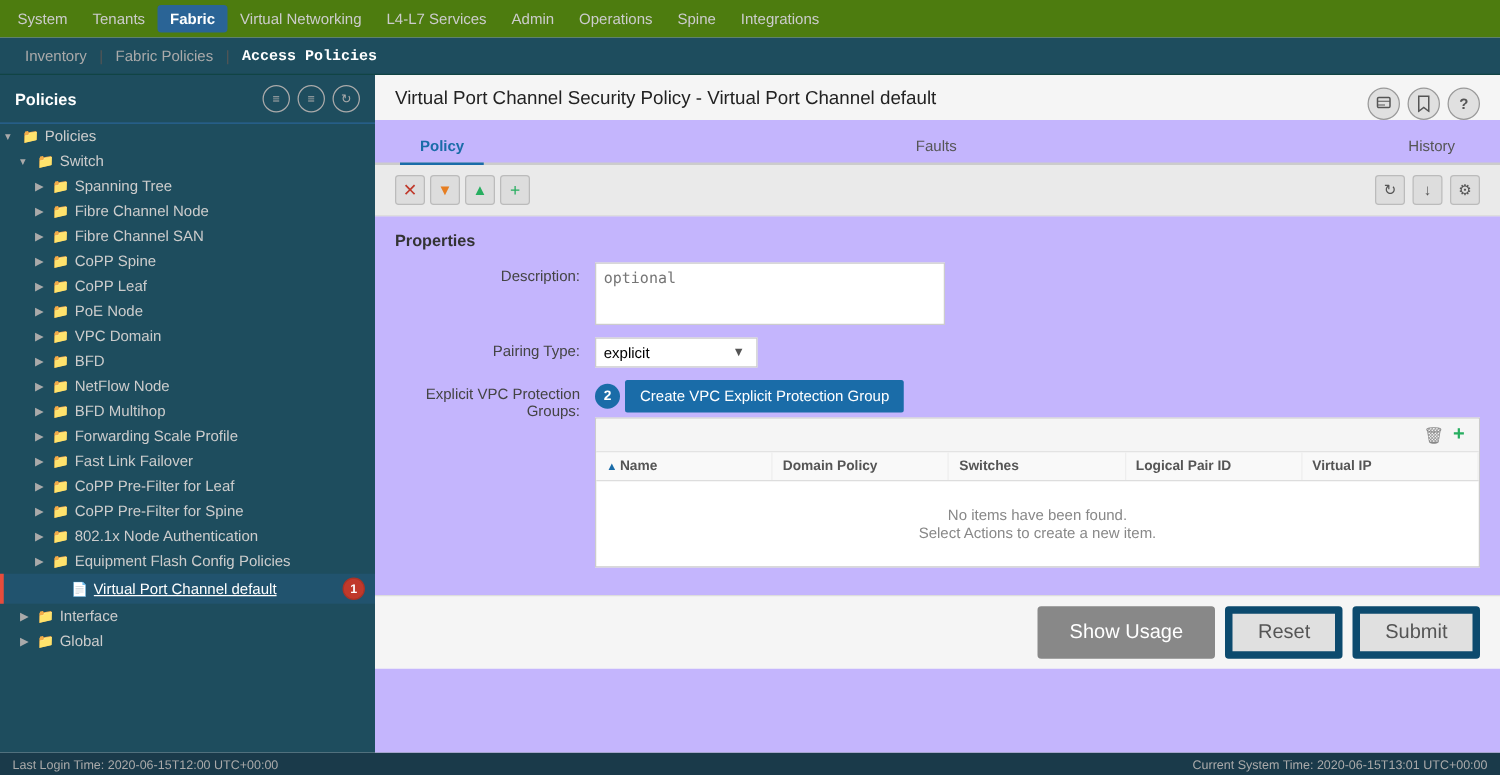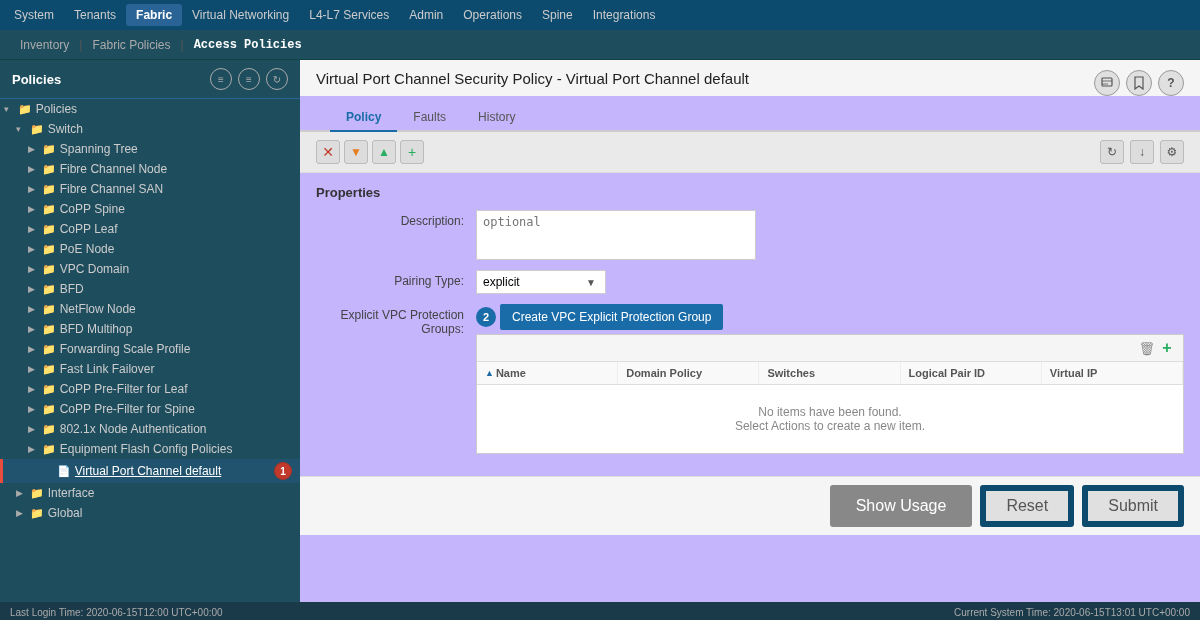--- a/index.html
+++ b/index.html
@@ -1,20 +1,20 @@
 <!DOCTYPE html>
 <html><head>
   <meta charset="utf-8">
   <style>
     * { box-sizing: border-box; margin: 0; padding: 0; }
     body { font-family: Arial, sans-serif; font-size: 12px; background: #f0f0f0; overflow: hidden; }
 
     
     .top-nav {
-      background: #0c4a6e;
+      background: #4d7c0f;
       display: flex;
       align-items: center;
       height: 28px;
       padding: 15px 4px;
     }
     .top-nav-item {
       color: #ccc;
       padding: 4px 10px;
       cursor: pointer;
       font-size: 12px;
@@ -156,23 +156,24 @@
       display: flex; align-items: center; justify-content: center;
       cursor: pointer;
       font-size: 12px;
       color: #555;
     }
 
     
     .tabs-bar {
       display: flex;
       align-items: flex-end;
-      padding: 0 30px;
+      padding: 0 20px;
       border-bottom: 2px solid #ccc;
       margin-top: 8px;
+      justify-content: space-between;
     }
     .tab {
       padding: 6px 16px;
       cursor: pointer;
       color: #555;
       font-size: 12px;
       border-bottom: 2px solid transparent;
       margin-bottom: -2px;
     }
     .tab.active {

